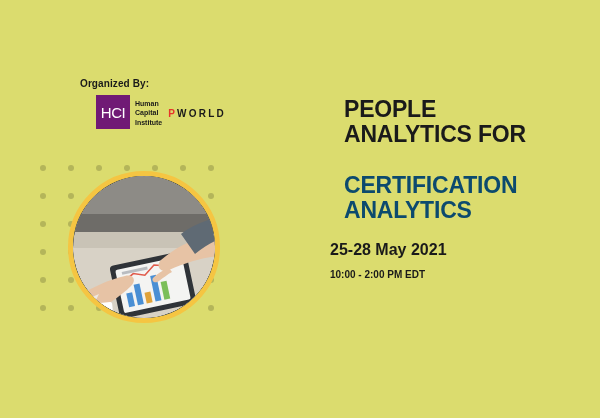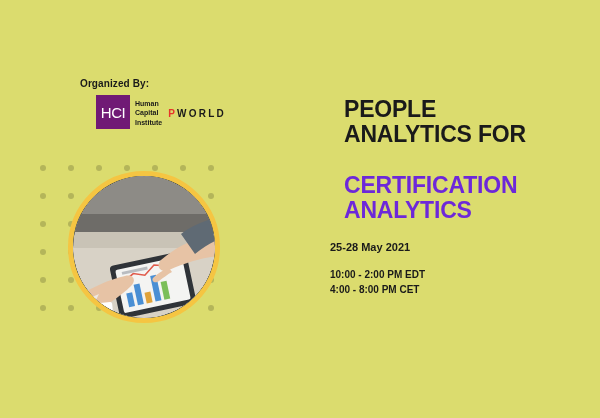--- a/index.html
+++ b/index.html
@@ -118,27 +118,27 @@
     left: 330px;
     top: 97px;
     width: 240px;
     font-size: 23px;
     font-weight: bold;
     line-height: 1.1;
     color: #1a1a1a;
     letter-spacing: -0.2px;
     margin-left: 14px;
   }
-  .headline .hl-white { color: #6d28d9; }
+  .headline .hl-white { color: #0c4a6e; }
 
   .date-line {
     position: absolute;
     left: 330px;
     top: 241px;
-    font-size: 11px;
+    font-size: 16px;
     font-weight: bold;
     color: #1a1a1a;
   }
   .times {
     position: absolute;
     left: 330px;
     top: 268px;
     font-size: 10px;
     font-weight: bold;
     line-height: 1.45;
@@ -256,16 +256,15 @@
     <span>ANALYTICS FOR</span><br>
     <br>
     <span class="hl-white">CERTIFICATION</span><br>
     <span class="hl-white">ANALYTICS</span>
   </div>
 
   <div class="date-line">25-28 May 2021</div>
 
   <div class="times">
     <span>10:00 - 2:00 PM EDT</span><br>
-    <span>4:00 - 8:00 PM CET</span>
   </div>
 
 </div>
 
 </body></html>

